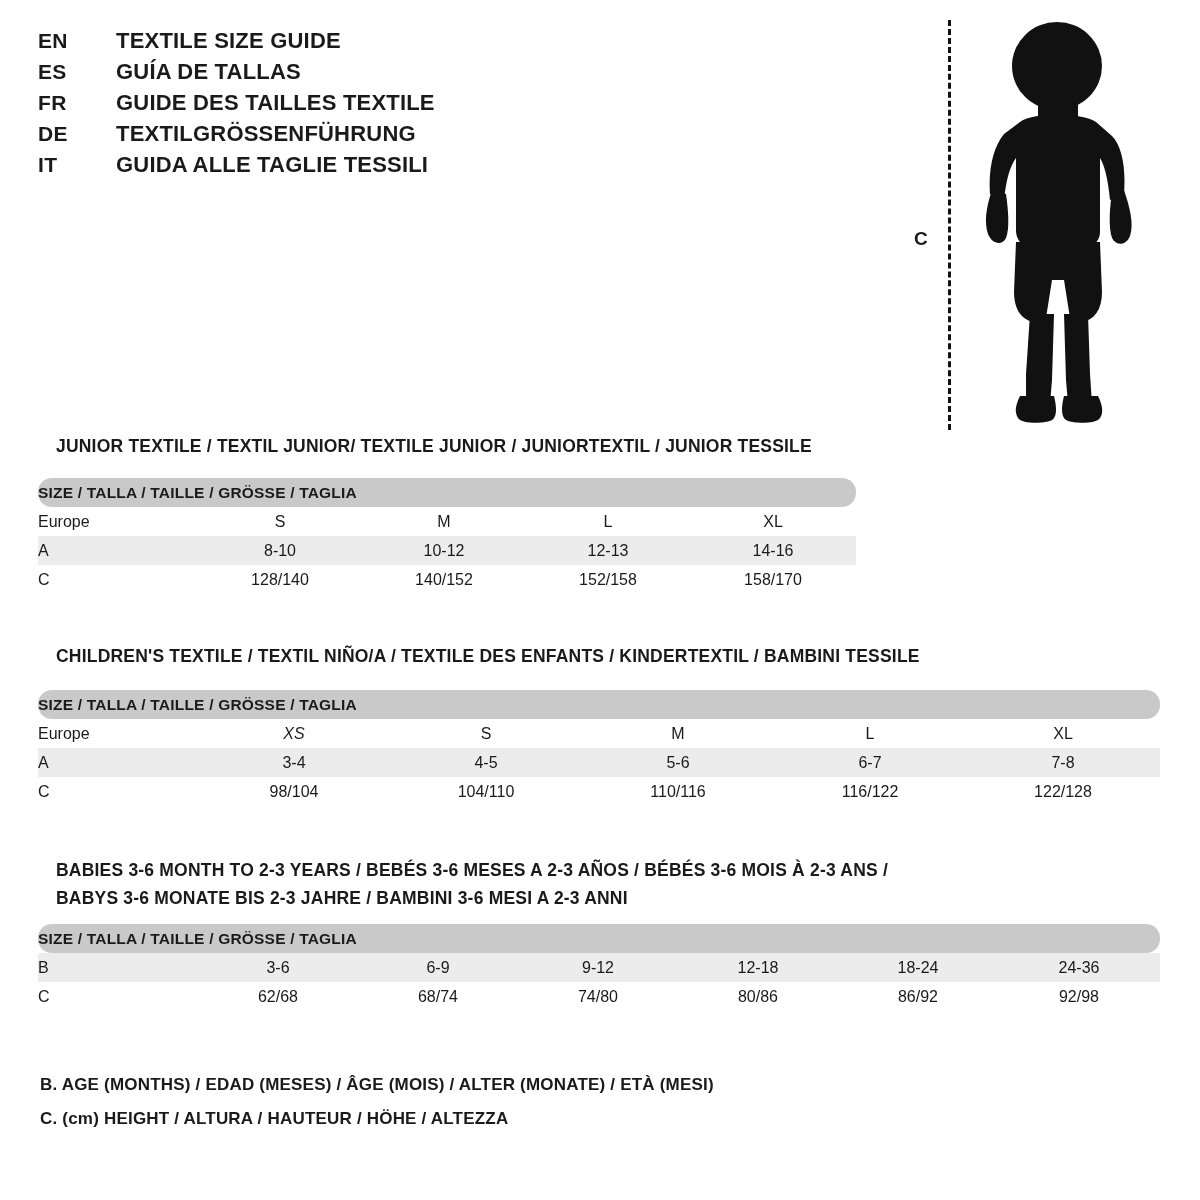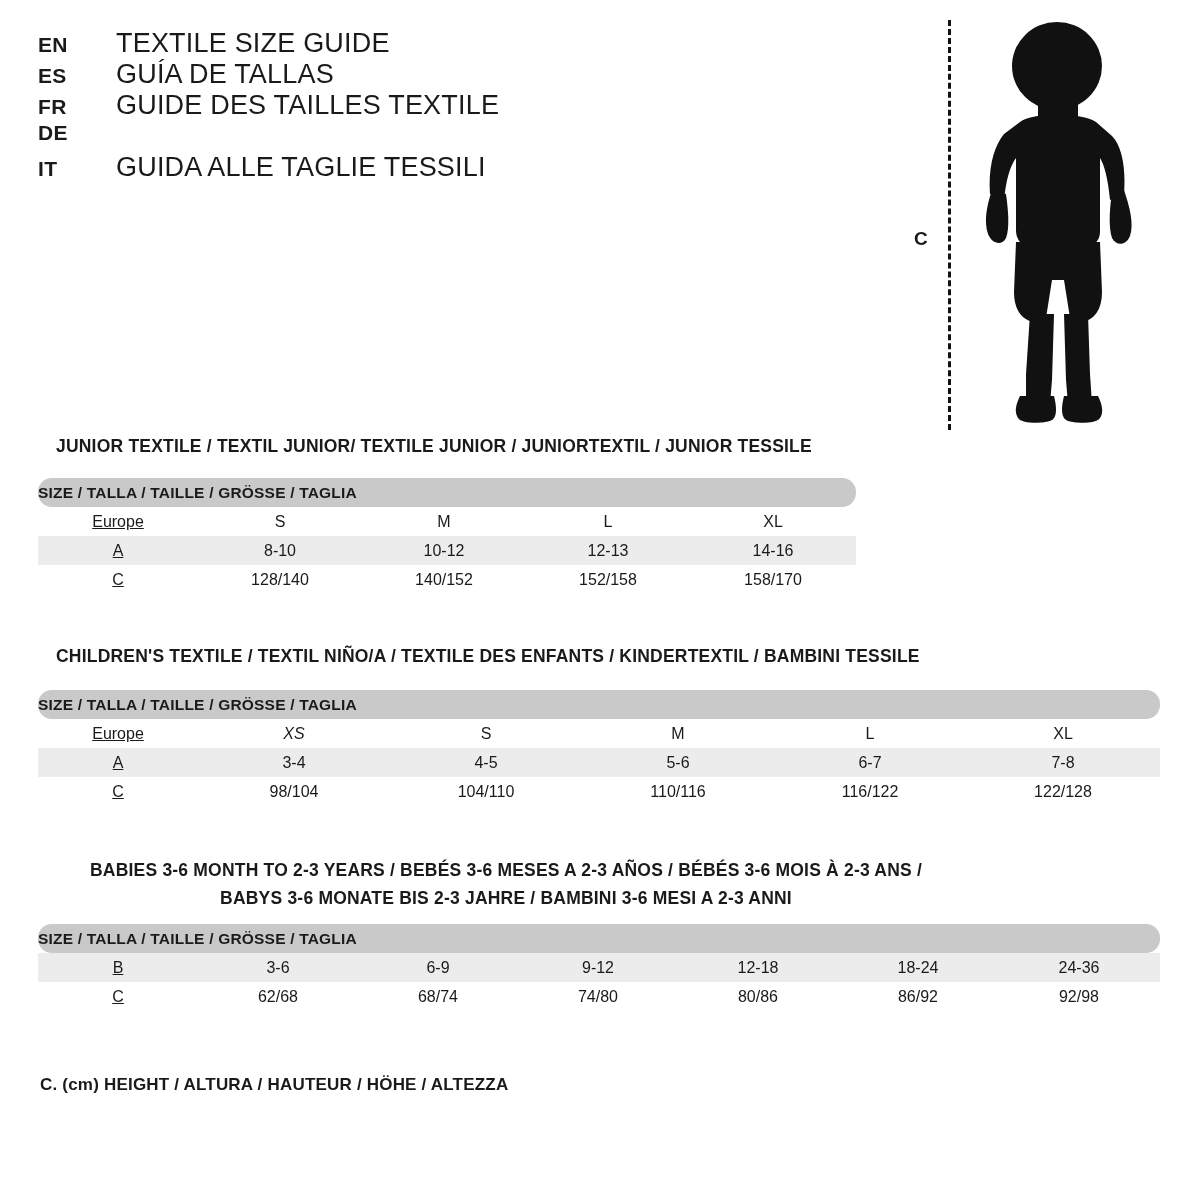--- a/index.html
+++ b/index.html
@@ -33,22 +33,22 @@
     align-items: baseline;
     height: 31px;
   }
   .lang-code {
     width: 78px;
     font-size: 21px;
     font-weight: bold;
     letter-spacing: 0.3px;
   }
   .lang-title {
-    font-size: 27px;
-    font-weight: normal;
+    font-size: 22px;
+    font-weight: bold;
     letter-spacing: 0.2px;
     text-align: right;
   }
 
   
   .figure-area {
     position: absolute;
     left: 900px;
     top: 10px;
     width: 270px;
@@ -108,22 +108,21 @@
     font-size: 15.5px;
     letter-spacing: 0.2px;
     padding-left: 6px;
     height: 26px;
     border-radius: 14px;
   }
   .row-white td { background: #ffffff; }
   .row-grey td { background: #ececec; }
   .cell-label {
     padding-left: 6px;
-    text-align: center;
-    text-decoration: underline;
+    text-align: left;
   }
   .cell-val {
     text-align: center;
   }
 
   
   .footnotes {
     position: absolute;
     left: 40px;
     top: 1068px;
@@ -146,20 +145,21 @@
     <div class="lang-row">
       <span class="lang-code">ES</span>
       <span class="lang-title">GUÍA DE TALLAS</span>
     </div>
     <div class="lang-row">
       <span class="lang-code">FR</span>
       <span class="lang-title">GUIDE DES TAILLES TEXTILE</span>
     </div>
     <div class="lang-row">
       <span class="lang-code">DE</span>
+      <span class="lang-title">TEXTILGRÖSSENFÜHRUNG</span>
     </div>
     <div class="lang-row">
       <span class="lang-code">IT</span>
       <span class="lang-title">GUIDA ALLE TAGLIE TESSILI</span>
     </div>
   </div>
 
   <div class="figure-area">
     <span class="c-label">C</span>
     <div class="dash-line"></div>
@@ -247,21 +247,21 @@
       <td class="cell-label">C</td>
       <td class="cell-val">98/104</td>
       <td class="cell-val">104/110</td>
       <td class="cell-val">110/116</td>
       <td class="cell-val">116/122</td>
       <td class="cell-val">122/128</td>
     </tr>
   </tbody>
     </table>
 
-  <div class="section-title two-line" style="top:856px;text-align:center;">
+  <div class="section-title two-line" style="top:856px;">
     <div>BABIES 3-6 MONTH TO 2-3 YEARS / BEBÉS 3-6 MESES A 2-3 AÑOS / BÉBÉS 3-6 MOIS À 2-3 ANS /</div>
     <div>BABYS 3-6 MONATE BIS 2-3 JAHRE / BAMBINI 3-6 MESI A 2-3 ANNI</div>
   </div>
 
   <table class="size-table" style="left:38px; top:924px; width:1122px;">
     <tbody>
         <tr class="hdr-band">
       <td colspan="7">SIZE / TALLA / TAILLE / GRÖSSE / TAGLIA</td>
     </tr>
     <tr class="row-grey">
@@ -279,16 +279,17 @@
       <td class="cell-val">68/74</td>
       <td class="cell-val">74/80</td>
       <td class="cell-val">80/86</td>
       <td class="cell-val">86/92</td>
       <td class="cell-val">92/98</td>
     </tr>
   </tbody>
     </table>
 
   <div class="footnotes">
+    <div>B. AGE (MONTHS) / EDAD (MESES) / ÂGE (MOIS) / ALTER (MONATE) / ETÀ (MESI)</div>
     <div>C. (cm) HEIGHT / ALTURA / HAUTEUR / HÖHE / ALTEZZA</div>
   </div>
 
 </div>
 
 </body></html>

